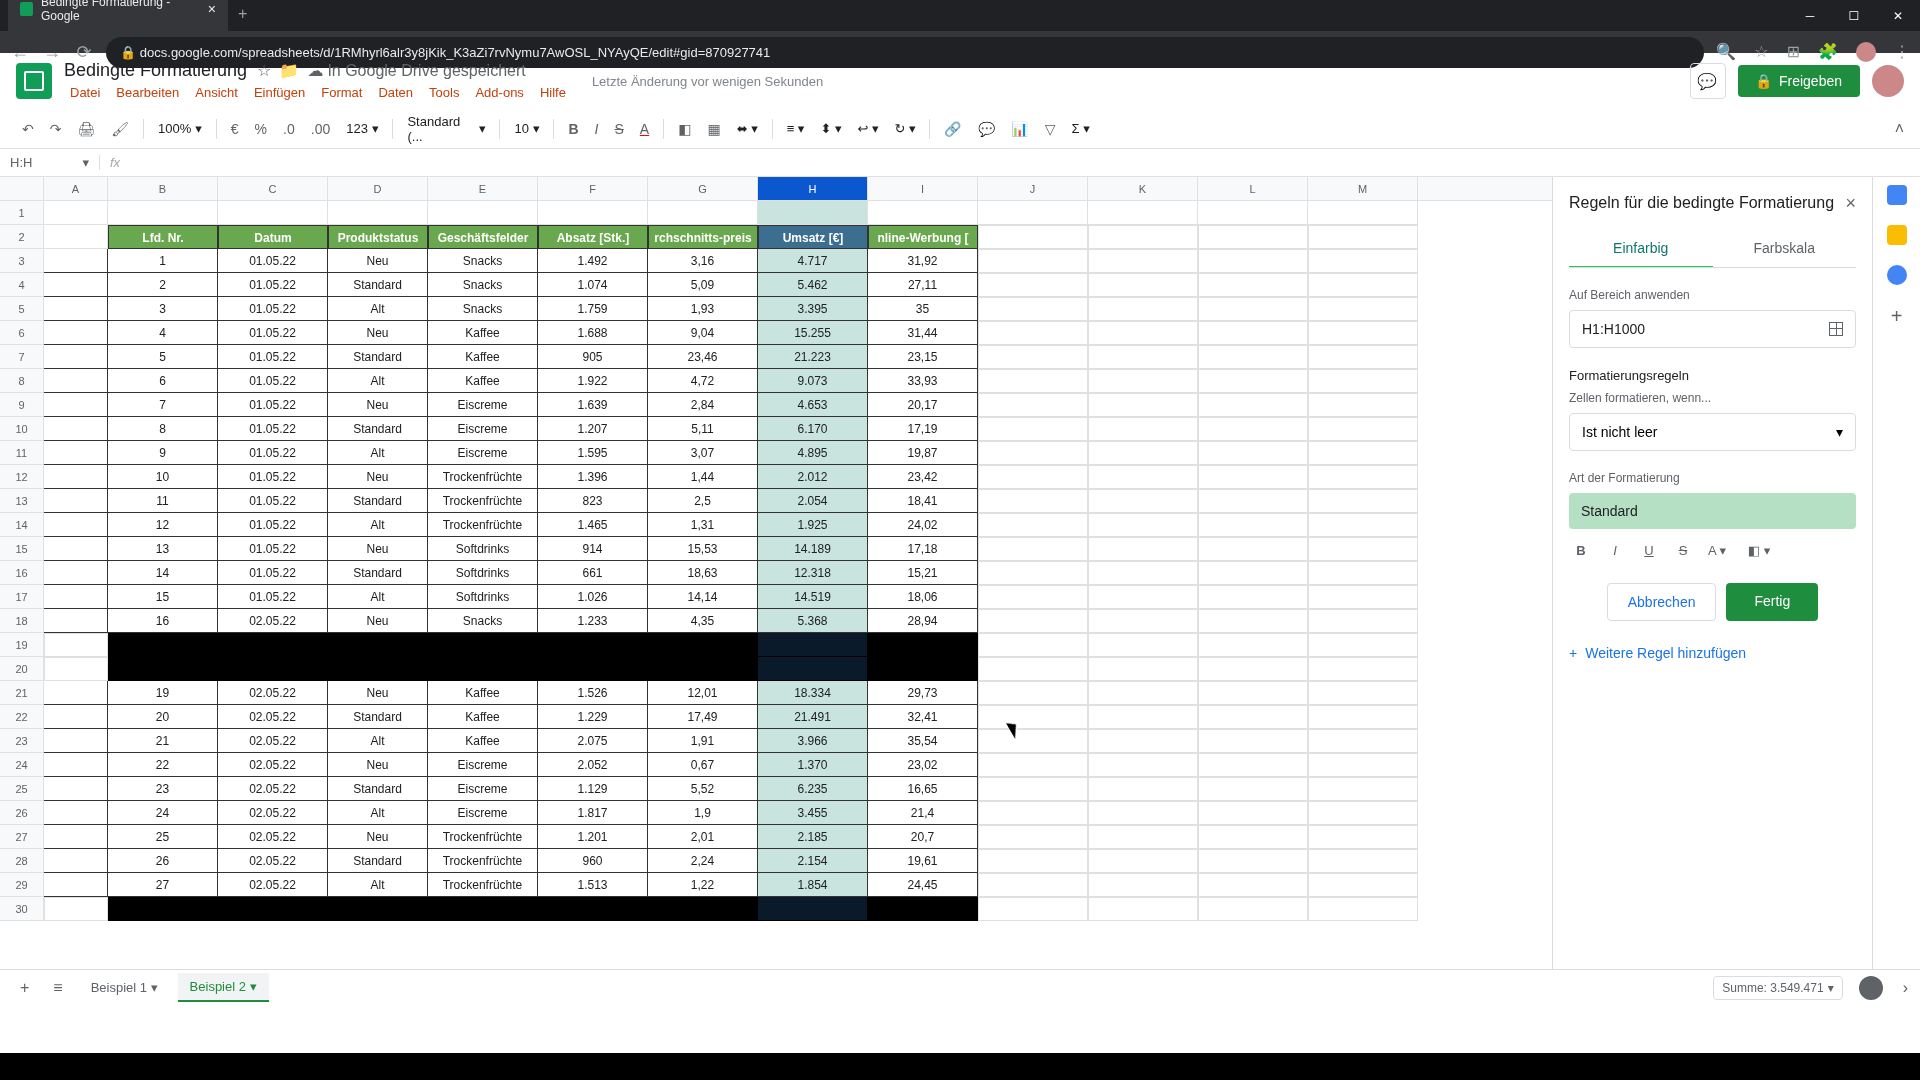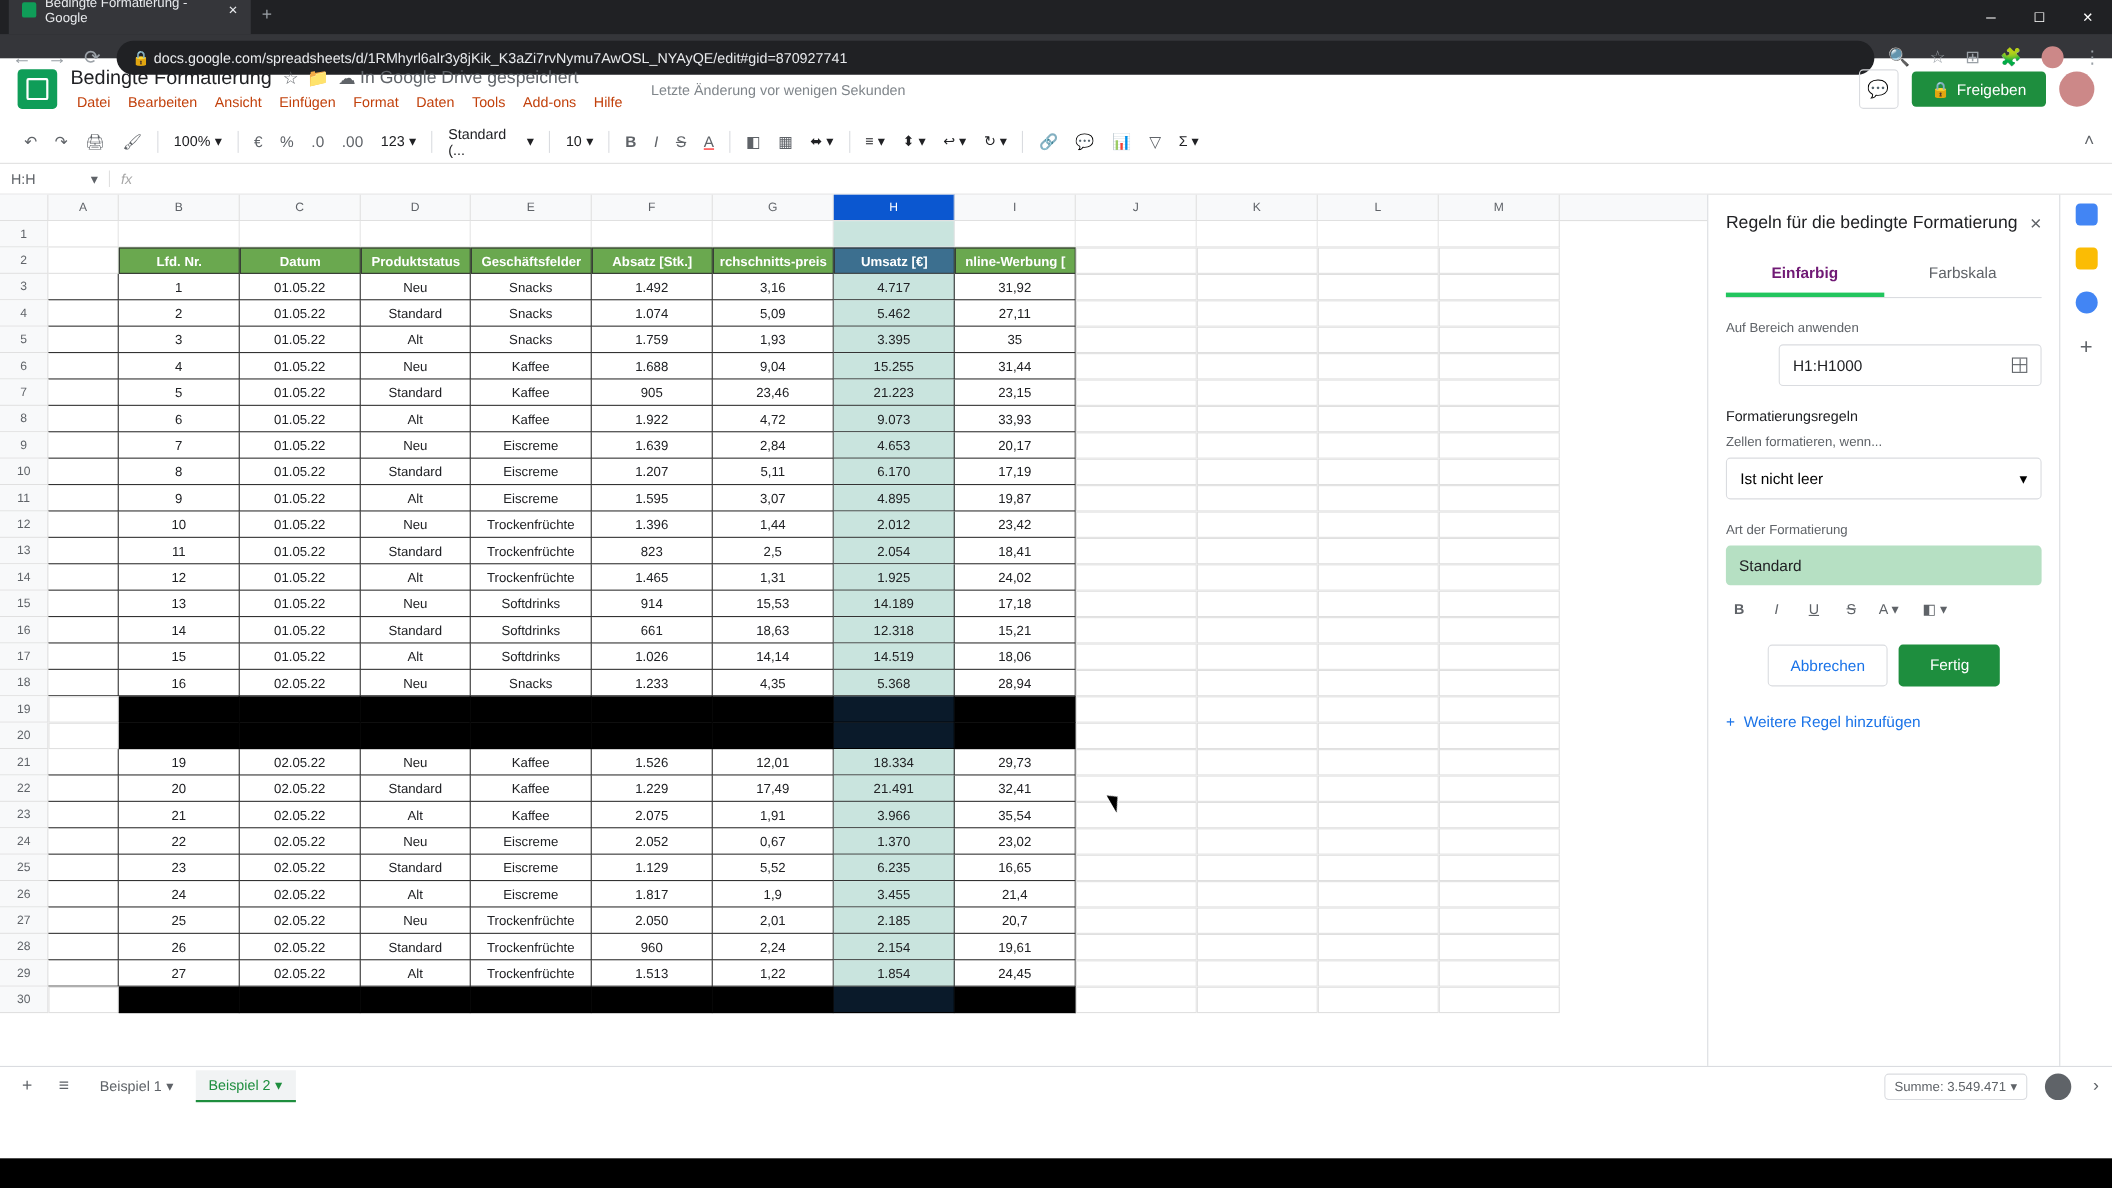--- a/index.html
+++ b/index.html
@@ -75,24 +75,24 @@
 .col-H-cell.hdr { background: #3c6f8f; color: #fff; }
 .gr.black .cell { background: #000; border-color: #000; }
 .gr.black .col-H-cell { background: #0a1a2a; }
 
 
 .sidebar { width: 320px; border-left: 1px solid #dadce0; padding: 16px; display: flex; flex-direction: column; position: relative; }
 .sidebar-title { font-size: 16px; color: #202124; line-height: 1.3; }
 .close-x { position: absolute; right: 16px; top: 16px; color: #5f6368; cursor: pointer; font-size: 18px; }
 .sb-tabs { display: flex; margin-top: 16px; border-bottom: 1px solid #dadce0; }
 .sb-tab { flex: 1; text-align: center; padding: 10px 0; font-size: 14px; color: #5f6368; cursor: pointer; }
-.sb-tab.active { color: #701a75; border-bottom: 4px solid #22c55e; font-weight: 700; }
+.sb-tab.active { color: #0f766e; border-bottom: 1px solid #22c55e; font-weight: 400; }
 .sb-section { margin-top: 20px; }
 .sb-label { font-size: 12px; color: #5f6368; margin-bottom: 8px; }
-.range-input { border: 1px solid #dadce0; border-radius: 4px; padding: 10px 12px; font-size: 14px; color: #202124; display: flex; justify-content: space-between; align-items: center; margin-left: 48px; }
+.range-input { border: 1px solid #dadce0; border-radius: 4px; padding: 10px 12px; font-size: 14px; color: #202124; display: flex; justify-content: space-between; align-items: center; }
 .grid-icon-sm { width: 14px; height: 14px; border: 1px solid #5f6368; cursor: pointer; background: linear-gradient(#5f6368 0 0) center/1px 100% no-repeat, linear-gradient(#5f6368 0 0) center/100% 1px no-repeat; }
 .sb-select { border: 1px solid #dadce0; border-radius: 4px; padding: 10px 12px; font-size: 14px; display: flex; justify-content: space-between; align-items: center; cursor: pointer; }
 .format-preview { background: #b6e0c3; padding: 10px 12px; font-size: 14px; color: #202124; border-radius: 4px; margin-top: 8px; }
 .format-btns { display: flex; gap: 10px; margin-top: 10px; }
 .fmt { width: 24px; height: 24px; display: flex; align-items: center; justify-content: center; cursor: pointer; font-size: 13px; color: #5f6368; }
 .sb-actions { display: flex; gap: 10px; margin-top: 20px; justify-content: center; }
 .btn-cancel { border: 1px solid #dadce0; padding: 10px 20px; border-radius: 4px; color: #1a73e8; cursor: pointer; font-size: 14px; }
 .btn-done { background: #1e8e3e; color: #fff; padding: 10px 28px; border-radius: 4px; cursor: pointer; font-size: 14px; font-weight: 500; }
 .add-rule { margin-top: 24px; color: #1a73e8; font-size: 14px; cursor: pointer; display: flex; gap: 8px; align-items: center; }
 
@@ -666,21 +666,21 @@
               <div class="cell col-L" style="border: 1px solid rgb(224, 224, 224); background: rgb(255, 255, 255);"></div>
               <div class="cell col-M" style="border: 1px solid rgb(224, 224, 224); background: rgb(255, 255, 255);"></div>
             </div>
             <div class="gr data">
               <div class="row-h">27</div>
               <div class="cell col-A"></div>
               <div class="cell col-B">25</div>
               <div class="cell col-C">02.05.22</div>
               <div class="cell col-D">Neu</div>
               <div class="cell col-E">Trockenfrüchte</div>
-              <div class="cell col-F">2.050</div>
+              <div class="cell col-F">1.201</div>
               <div class="cell col-G">2,01</div>
               <div class="cell col-H col-H-cell">2.185</div>
               <div class="cell col-I">20,7</div>
               <div class="cell col-J" style="border: 1px solid rgb(224, 224, 224); background: rgb(255, 255, 255);"></div>
               <div class="cell col-K" style="border: 1px solid rgb(224, 224, 224); background: rgb(255, 255, 255);"></div>
               <div class="cell col-L" style="border: 1px solid rgb(224, 224, 224); background: rgb(255, 255, 255);"></div>
               <div class="cell col-M" style="border: 1px solid rgb(224, 224, 224); background: rgb(255, 255, 255);"></div>
             </div>
             <div class="gr data">
               <div class="row-h">28</div>

